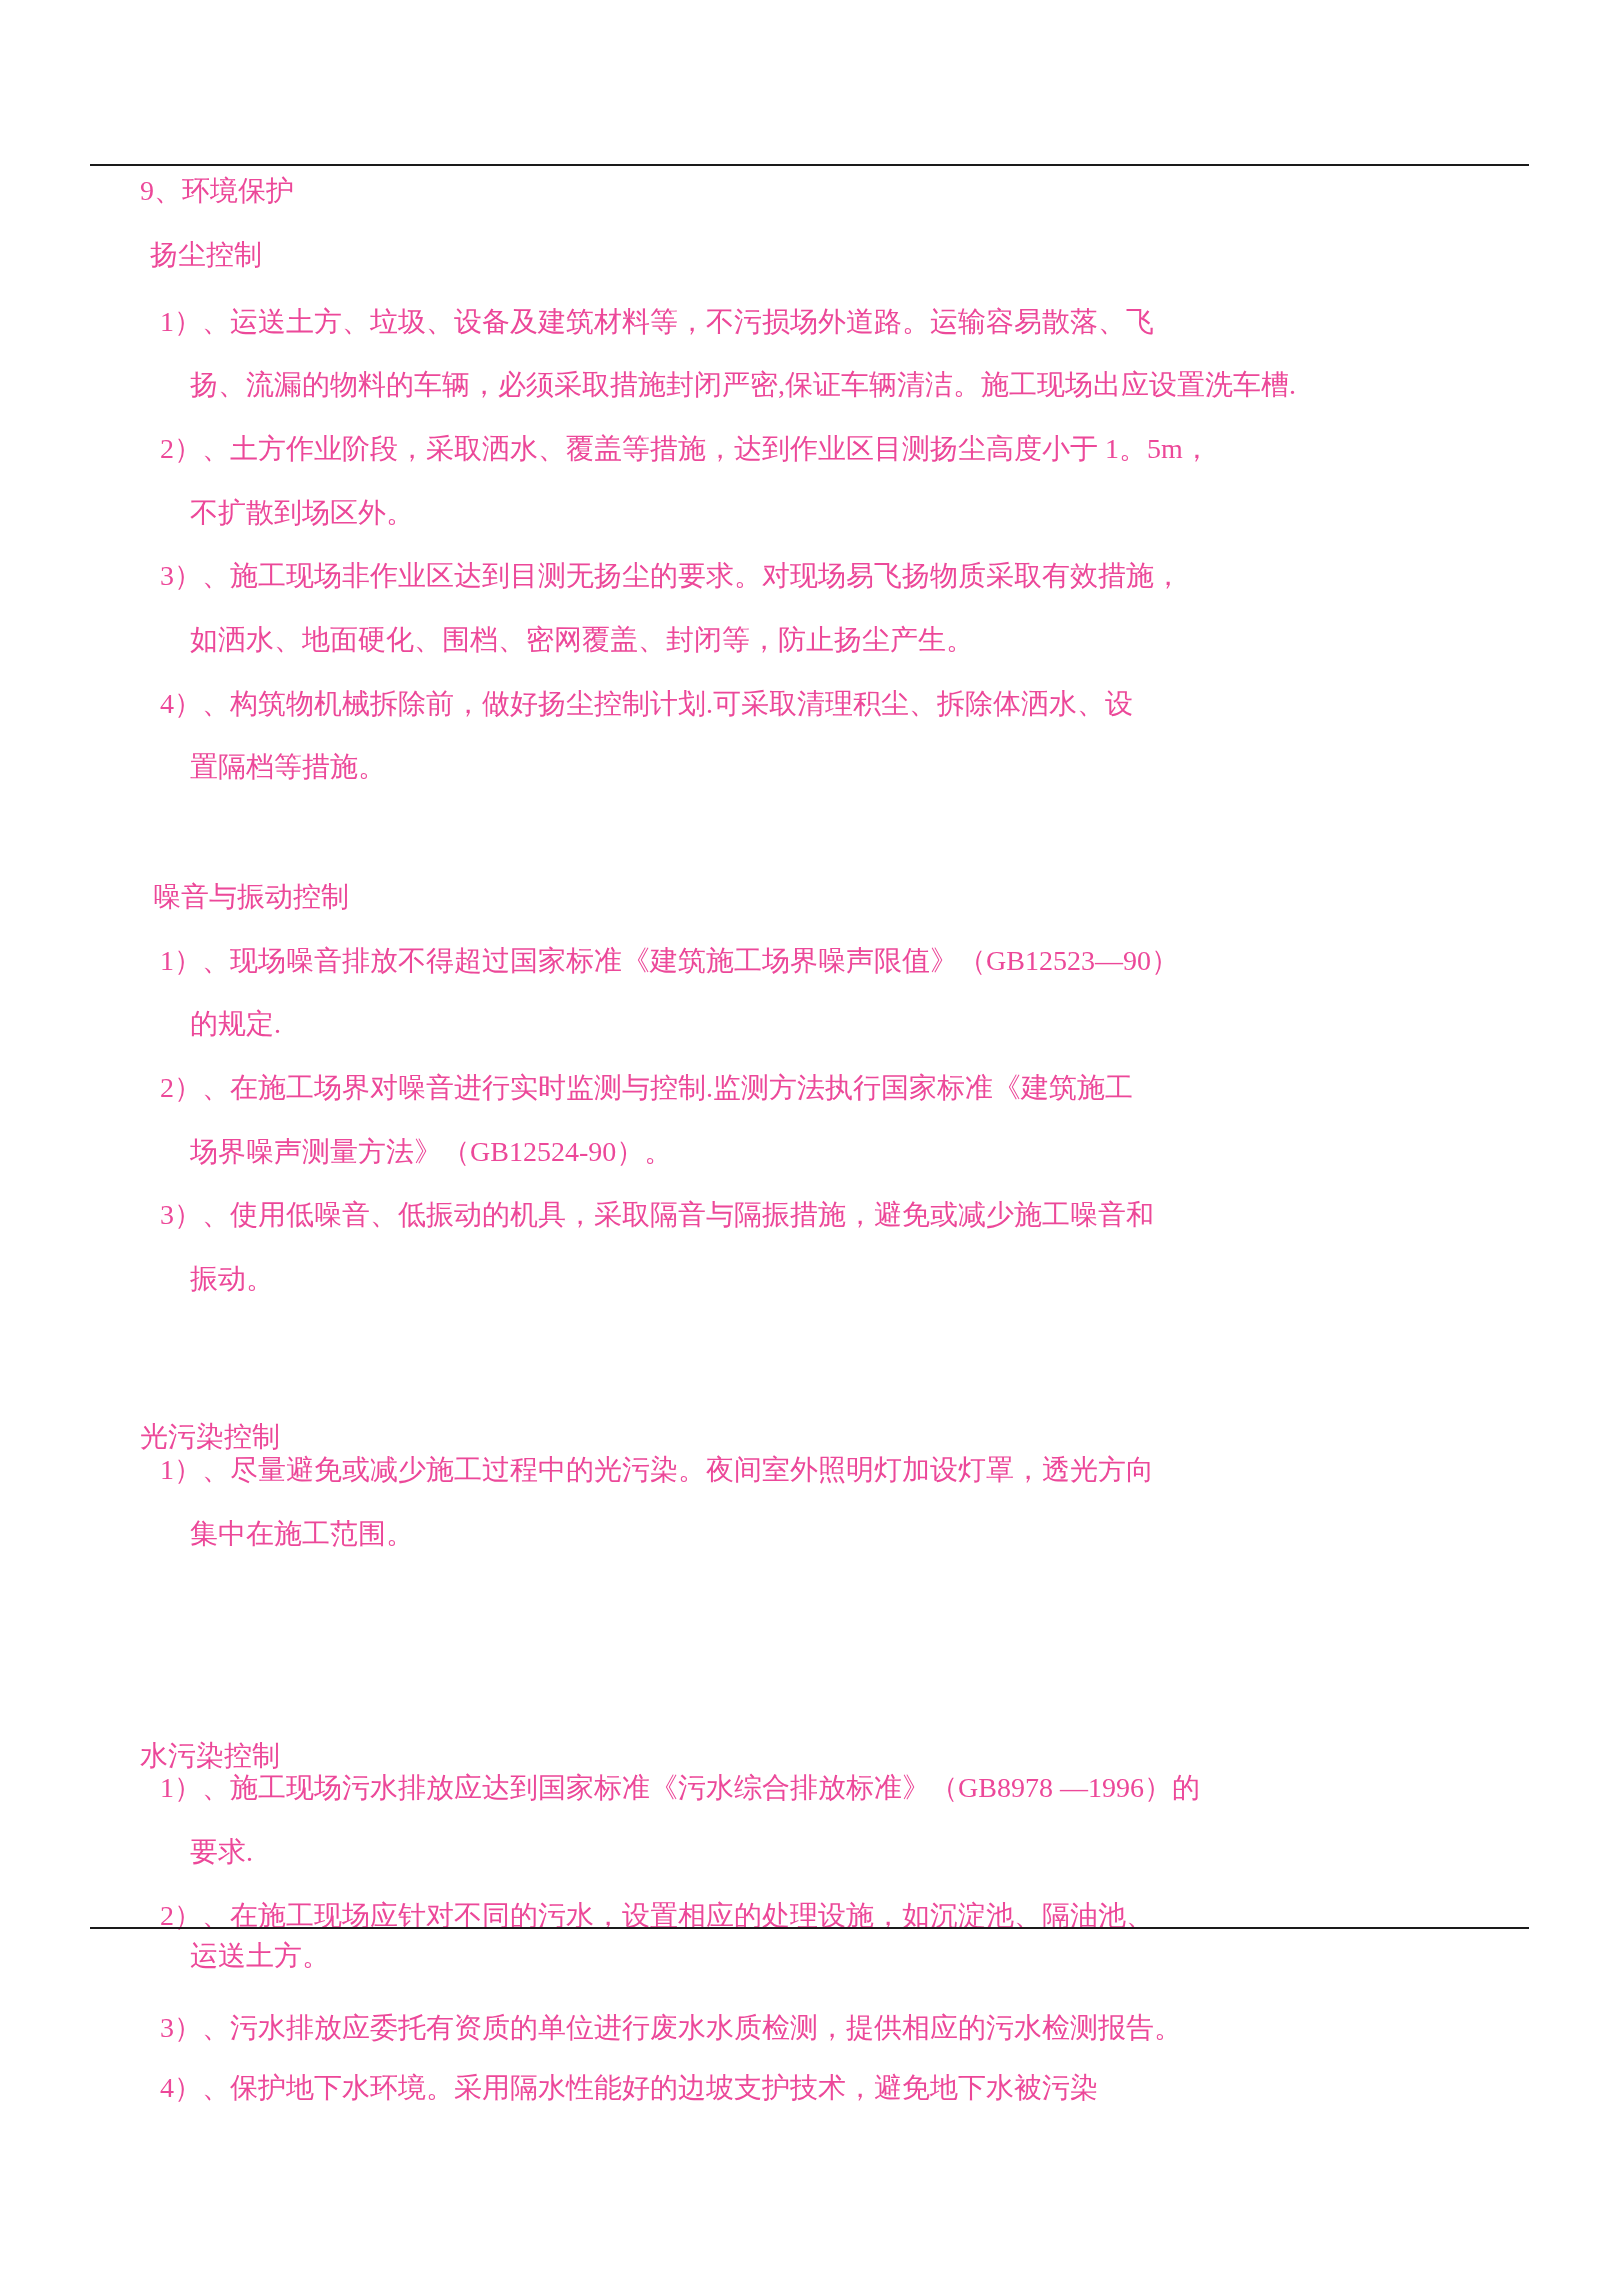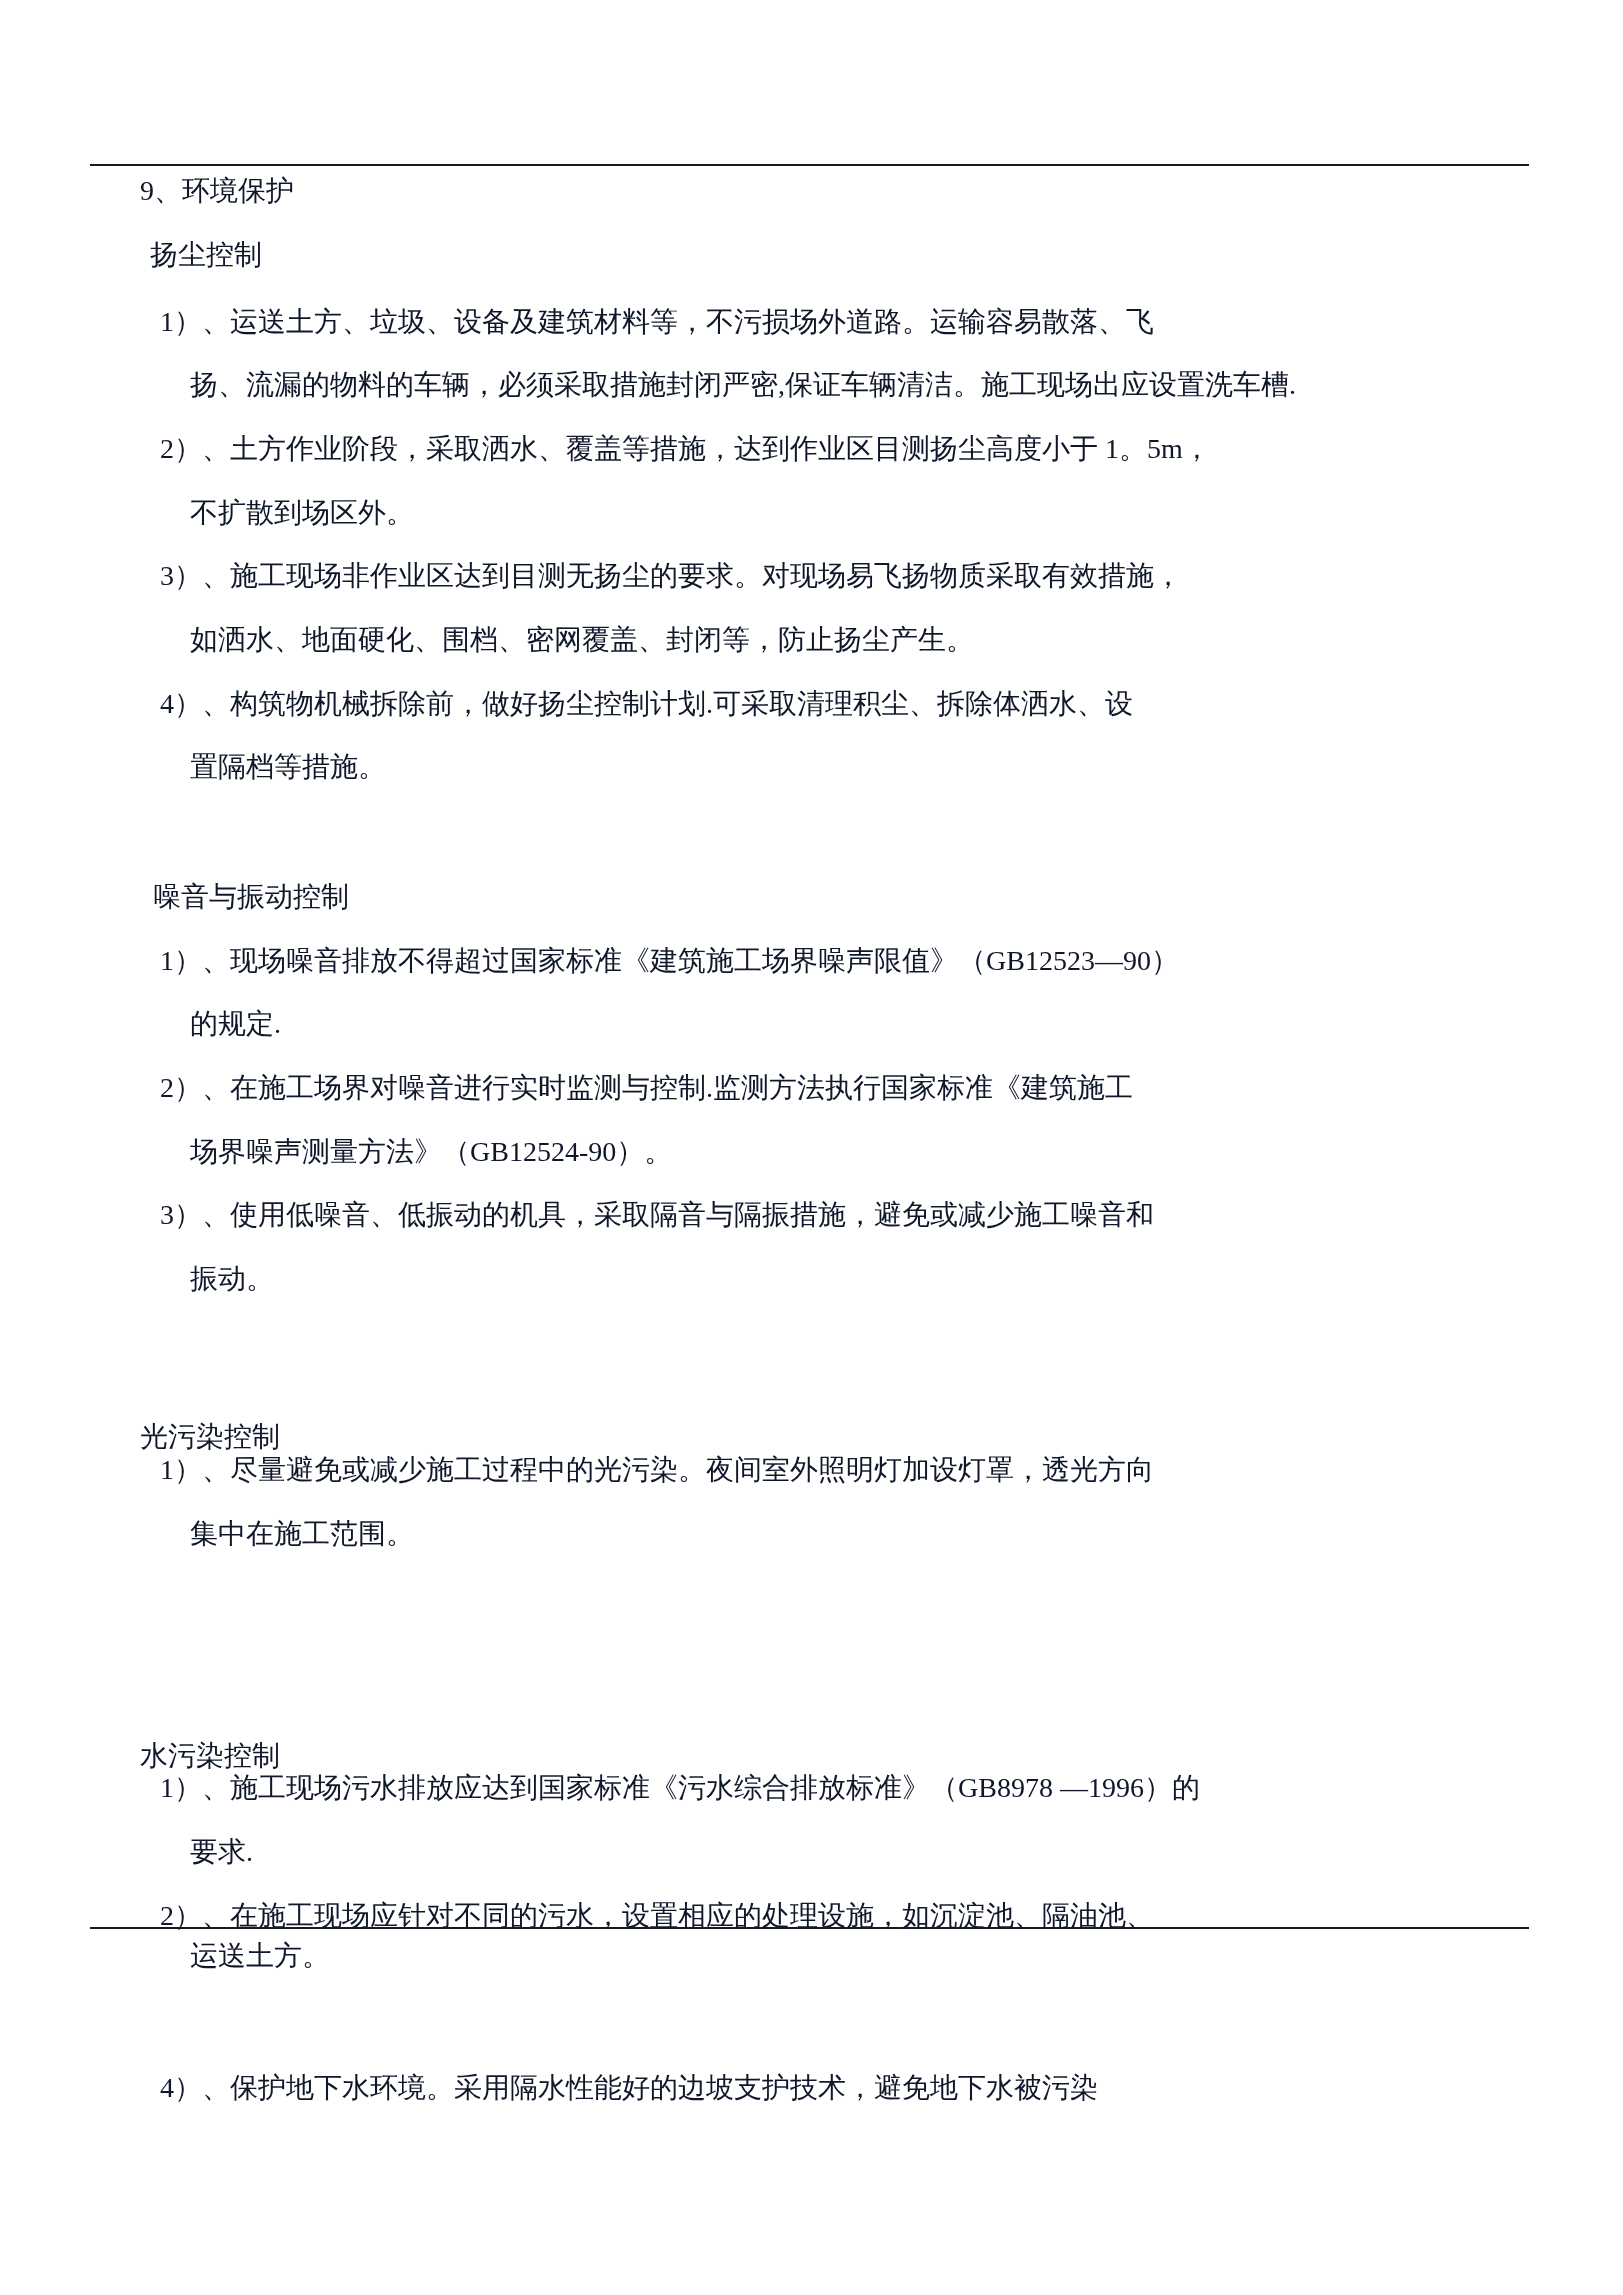--- a/index.html
+++ b/index.html
@@ -21,21 +21,21 @@
     left: 90px;
     width: 1439px;
     height: 1.7px;
     background: #1a1a1a;
   }
   .ln {
     position: absolute;
     font-size: 28px;
     line-height: 35px;
     white-space: pre;
-    color: #0f172a;
+    color: #ec4899;
   }
   .t-title { left: 140px; }
   .t-head  { left: 140px; margin-top: 31px; }
   .t-head-dust  { left: 150px; }
   .t-head-noise { left: 153px; }
   .t-item { left: 140px; margin-left: 20px; }
   .t-cont { left: 190px; }
 </style>
 </head>
 <body>
@@ -69,16 +69,17 @@
   <div class="ln t-cont" style="top:1516px">集中在施工范围。</div>
 
   <div class="ln t-head" style="top:1707px">水污染控制</div>
   <div class="ln t-item" style="top:1770px">1）、施工现场污水排放应达到国家标准《污水综合排放标准》（GB8978 —1996）的</div>
   <div class="ln t-cont" style="top:1834px">要求.</div>
   <div class="ln t-item" style="top:1898px">2）、在施工现场应针对不同的污水，设置相应的处理设施，如沉淀池、隔油池、</div>
 
   <div class="rule" style="top:1927px"></div>
 
   <div class="ln t-cont" style="top:1938px">运送土方。</div>
+  <div class="ln t-item" style="top:2010px">3）、污水排放应委托有资质的单位进行废水水质检测，提供相应的污水检测报告。</div>
   <div class="ln t-item" style="top:2070px">4）、保护地下水环境。采用隔水性能好的边坡支护技术，避免地下水被污染</div>
 
 </div>
 
 
 </body></html>

